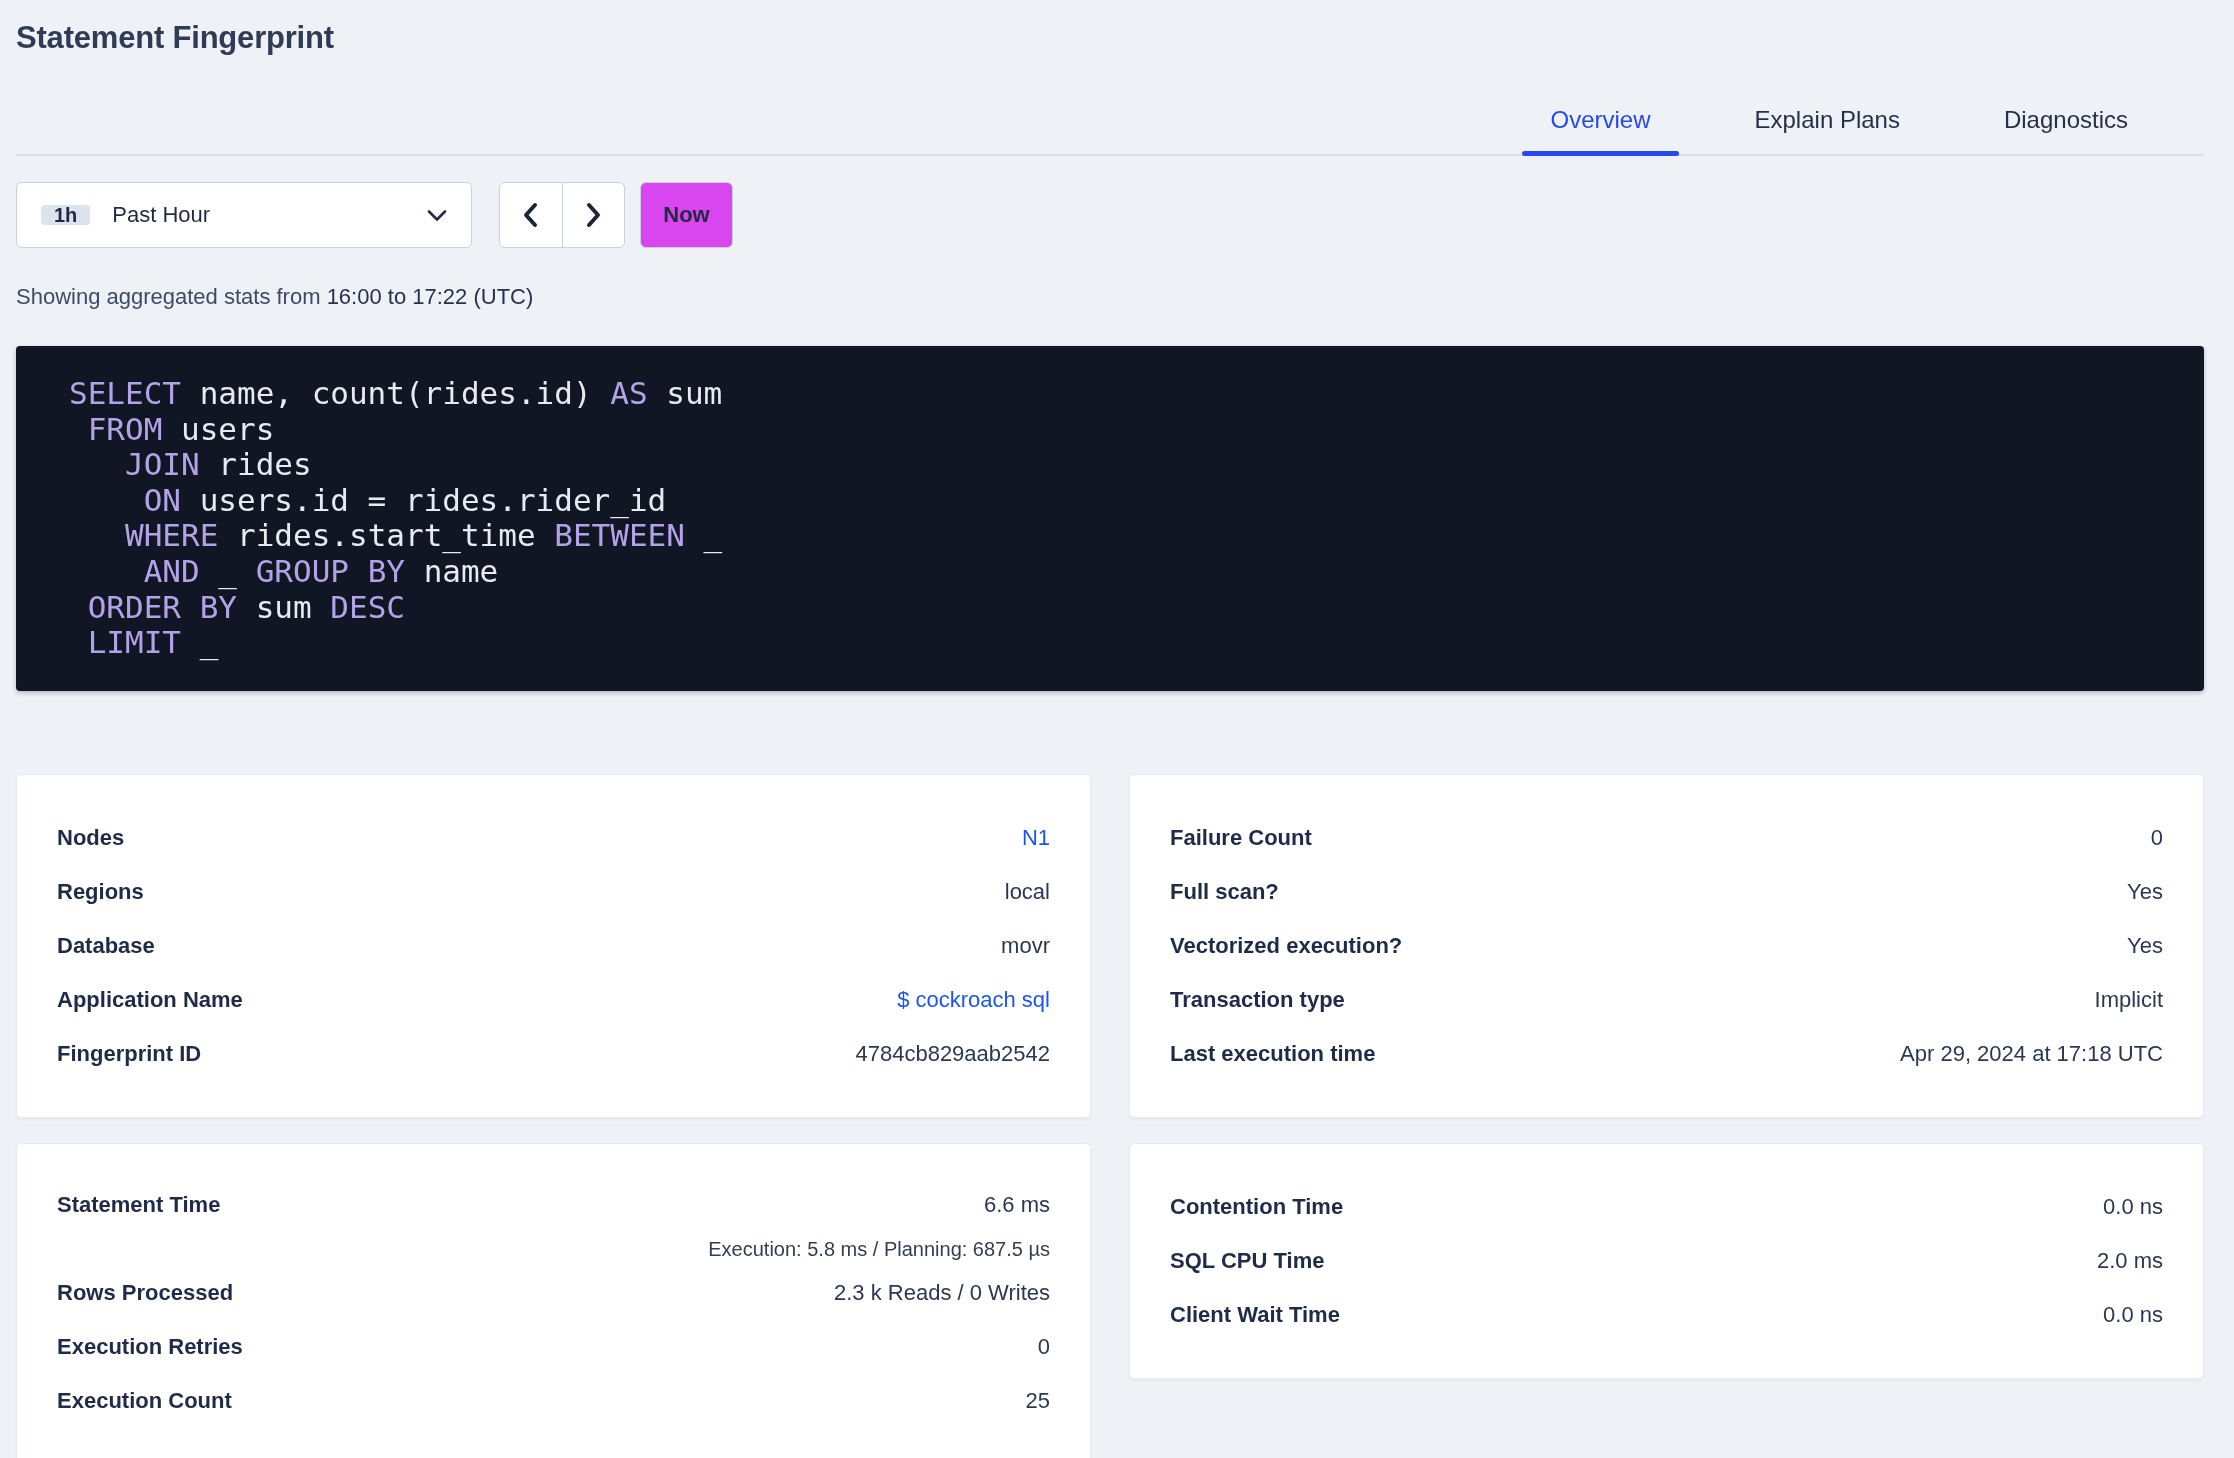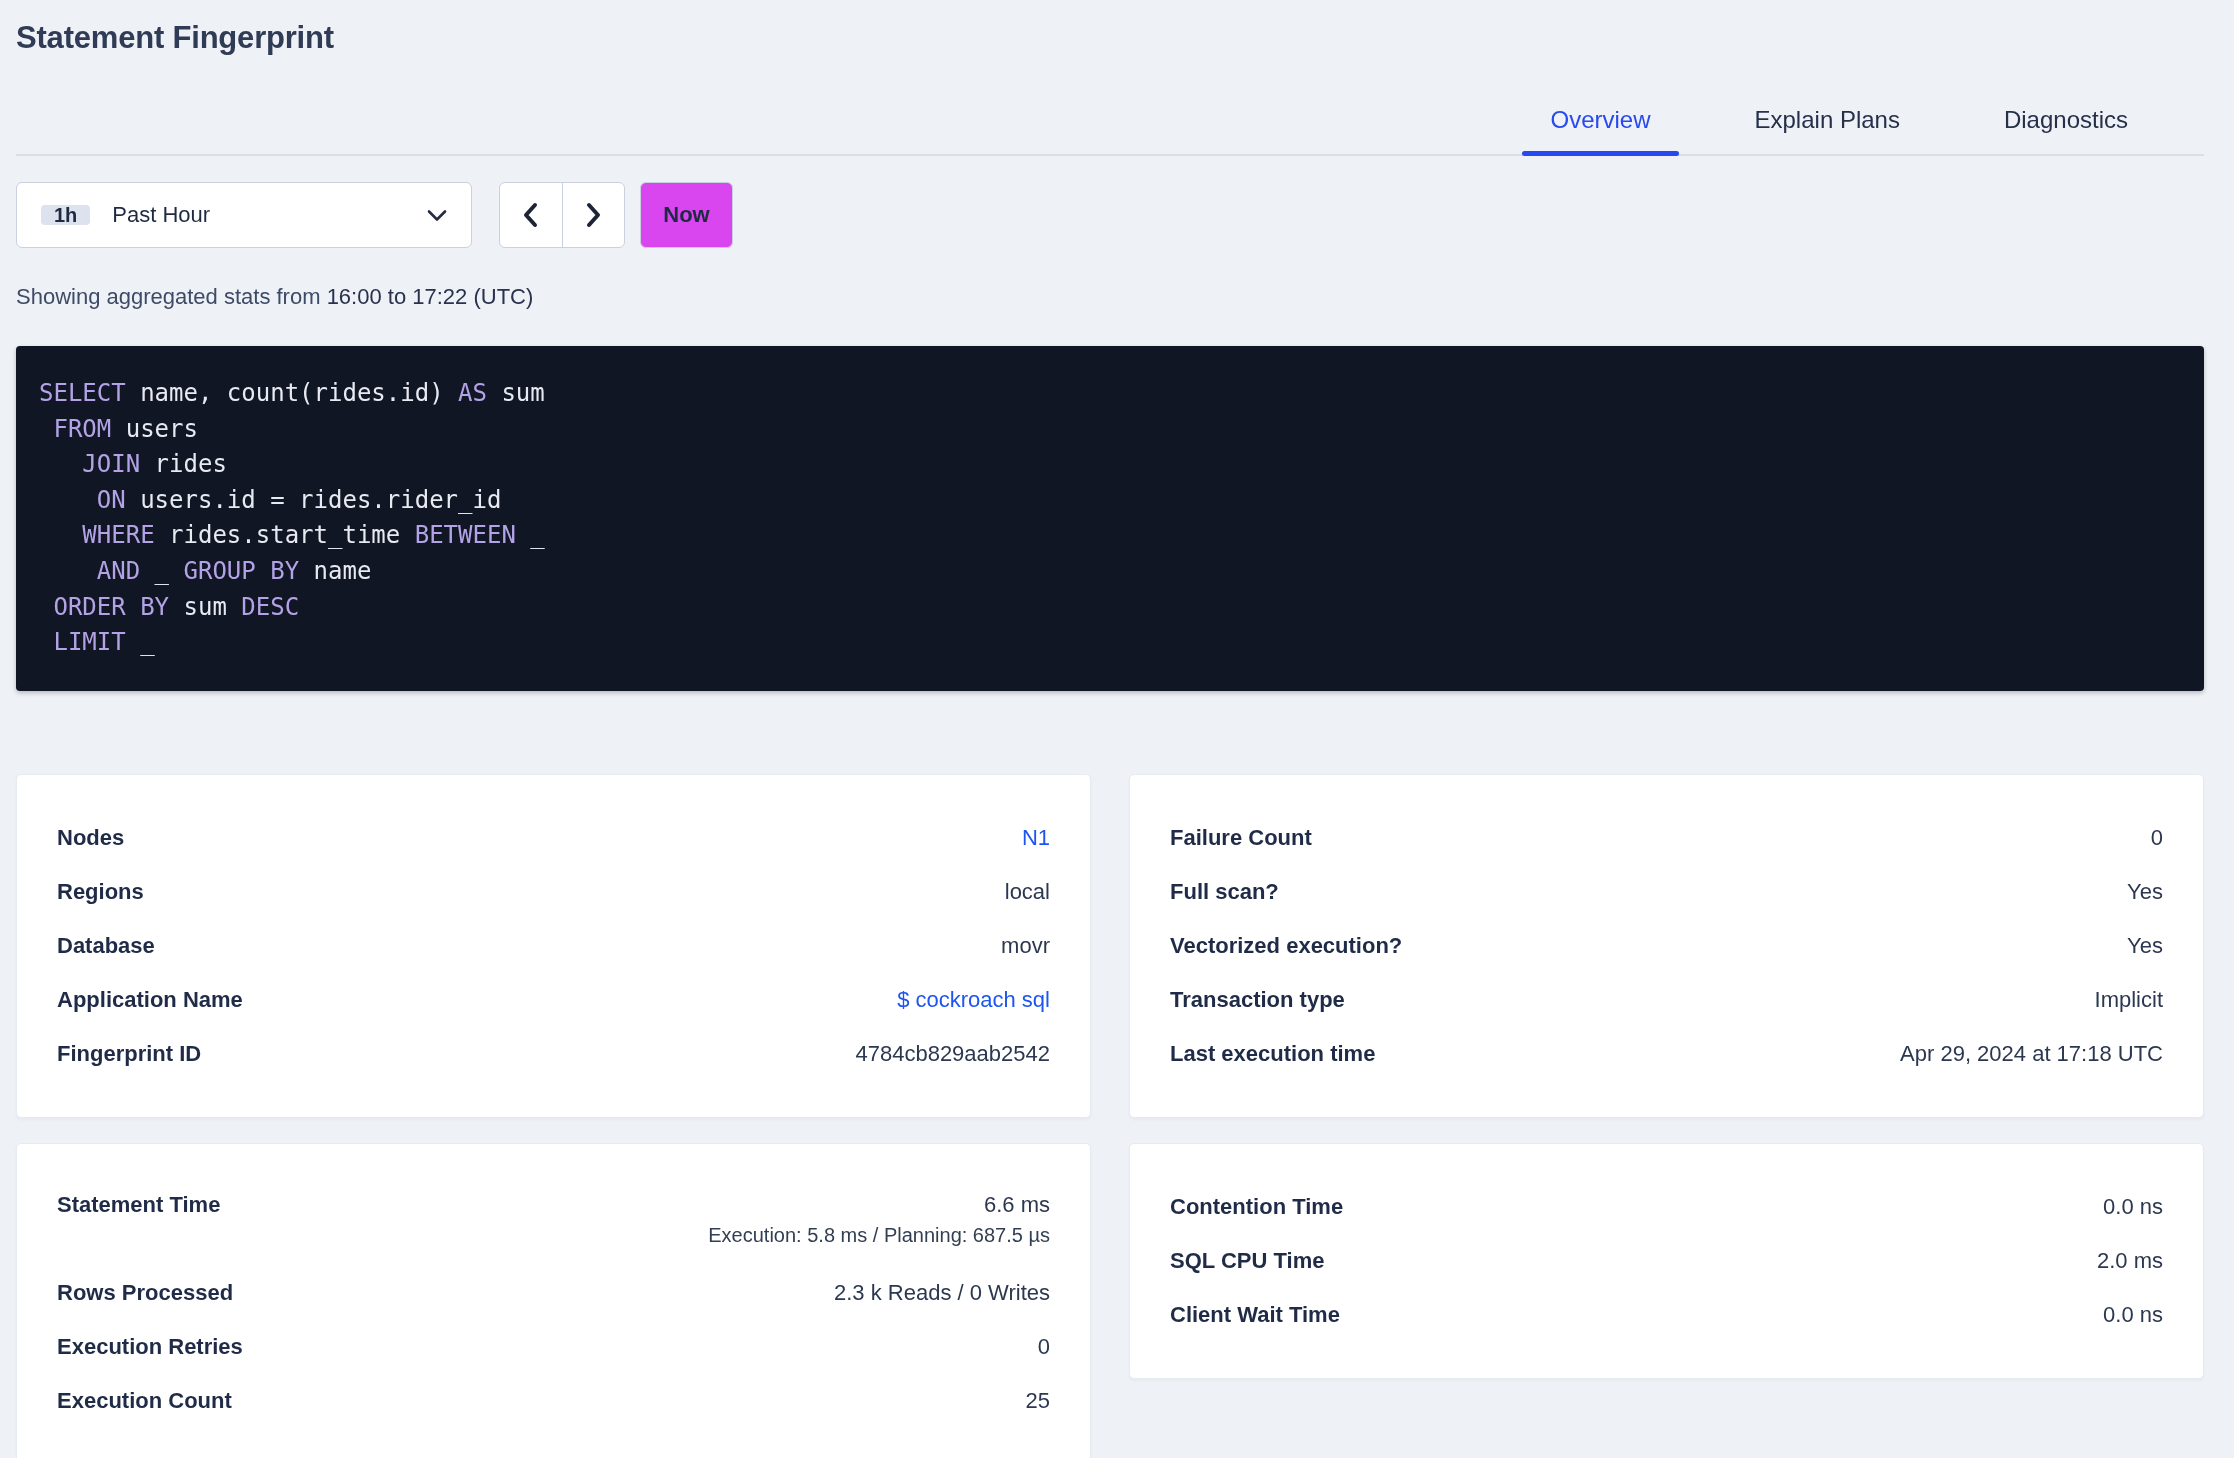--- a/index.html
+++ b/index.html
@@ -68,44 +68,44 @@
     font-family:inherit;font-size:22px;font-weight:600;color:#1f2a42;cursor:pointer;
   }
 
   
   .stats-line{margin:36px 0 0 0;font-size:22px;color:#3e4b66;}
   .stats-line strong{color:#28324c;font-weight:400;}
 
   
   .sql-box{
     margin-top:36px;background:var(--code-bg);border-radius:4px;
-    padding:30px 23px;min-height:345px;
+    padding:30px 53px;min-height:345px;
     font-family:"DejaVu Sans Mono","Liberation Mono",monospace;
-    font-size:24px;line-height:35.6px;color:var(--code-text);
+    font-size:31px;line-height:35.6px;color:var(--code-text);
     white-space:pre;box-shadow:0 2px 4px rgba(20,25,45,.25);
   }
   .sql-box .kw{color:var(--keyword-purple);}
 
   
   .cards-grid{
     margin-top:83px;display:grid;grid-template-columns:1fr 1fr;
     column-gap:38px;row-gap:25px;align-items:start;
   }
   .card{
     background:#fff;border:1px solid var(--card-border);border-radius:5px;
     padding:36px 40px;box-shadow:0 2px 3px rgba(40,50,80,.04);
   }
   .card-row{
     display:flex;justify-content:space-between;align-items:center;
     min-height:54px;
   }
   .card-row.two-line{align-items:flex-start;min-height:86px;padding-top:12px;}
   .row-label{font-size:22px;font-weight:700;color:var(--label-navy);}
   .row-value{font-size:22px;color:var(--value-slate);text-align:right;}
-  .value-stack{display:flex;flex-direction:column;align-items:flex-end;gap:6px;}
+  .value-stack{display:flex;flex-direction:column;align-items:flex-end;gap:20px;}
   .row-subvalue{font-size:20px;color:#323e52;}
   a.cell-link{color:var(--link-blue);text-decoration:none;cursor:pointer;}
 </style>
 </head>
 <body>
 
 <div class="page">
 
   <h1 class="page-title">Statement Fingerprint</h1>
 

